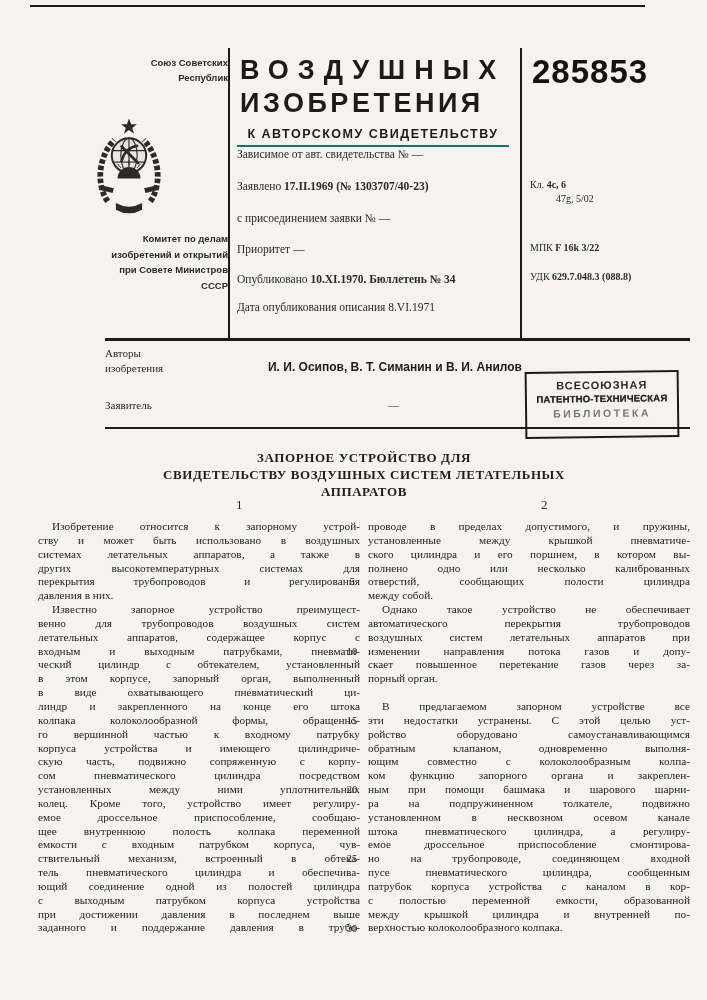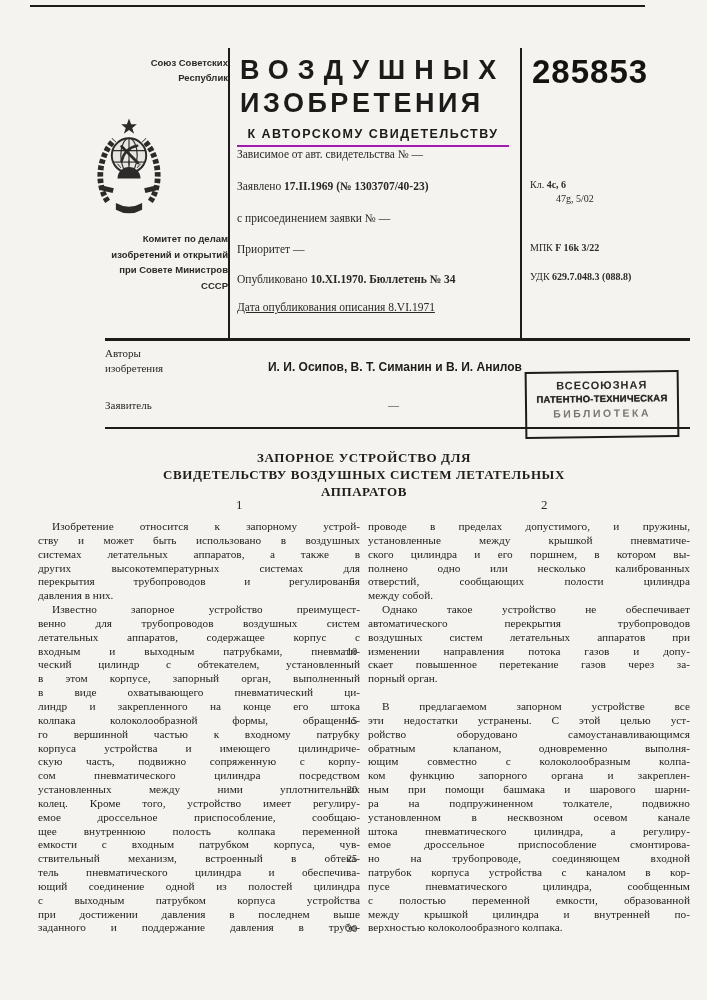--- a/index.html
+++ b/index.html
@@ -19,21 +19,21 @@
   .country-line { font-family:"Liberation Sans",sans-serif; font-weight:bold; font-size:9.5px; line-height:15px; color:#2b2a28; }
   .committee { position:absolute; left:0; top:176px; width:198px; font-family:"Liberation Sans",sans-serif; font-weight:bold; font-size:9.5px; line-height:15.5px; color:#2b2a28; }
   .emblem-wrap { position:absolute; left:58px; top:62px; width:82px; height:100px; }
 
   .vdiv { position:absolute; width:2px; background:#1d1c1a; }
 
   .hdr-mid { position:absolute; left:237px; top:55px; width:276px; height:285px; }
   .doc-title-1 { font-family:"Liberation Sans",sans-serif; font-weight:bold; font-size:27px; letter-spacing:9px; color:#1c1b19; }
   .doc-title-2 { font-family:"Liberation Sans",sans-serif; font-weight:bold; font-size:27px; letter-spacing:3.5px; color:#1c1b19; }
   .doc-subtitle { font-family:"Liberation Sans",sans-serif; font-weight:bold; font-size:12.5px; letter-spacing:1.5px; text-align:center;
-                  border-bottom:2px solid #a21caf; padding-bottom:4px; color:#1c1b19; }
+                  border-bottom:2px solid #0f766e; padding-bottom:4px; color:#1c1b19; }
   .field-row { position:absolute; left:0; font-size:11.5px; white-space:nowrap; color:#2a2927; }
   .field-val { font-weight:bold; }
 
   .hdr-right { position:absolute; left:530px; top:55px; width:165px; height:285px; }
   .pub-number { font-family:"Liberation Sans",sans-serif; font-weight:bold; font-size:33px; letter-spacing:1px; color:#141311; }
   .code-row { position:absolute; left:0; font-size:10px; white-space:nowrap; color:#2a2927; }
 
   
   .small-label { font-size:11px; color:#2a2927; }
   .authors-names { font-family:"Liberation Sans",sans-serif; font-weight:bold; font-size:12px; color:#1d1c1a; text-align:center; }
@@ -112,21 +112,21 @@
   <div class="hdr-mid">
     <div class="doc-title-1" style="position:absolute; left:3px; top:0;">ВОЗДУШНЫХ</div>
     <div class="doc-title-2" style="position:absolute; left:3px; top:33px;">ИЗОБРЕТЕНИЯ</div>
     <div class="doc-subtitle" style="position:absolute; left:0; top:72px; width:272px;">К АВТОРСКОМУ СВИДЕТЕЛЬСТВУ</div>
 
     <div class="field-row" style="top:93px;"><span>Зависимое от авт. свидетельства № —</span> <span class="field-val"></span></div>
     <div class="field-row" style="top:125px;"><span>Заявлено</span> <span class="field-val">17.II.1969 (№ 1303707/40-23)</span></div>
     <div class="field-row" style="top:157px;"><span>с присоединением заявки № —</span> <span class="field-val"></span></div>
     <div class="field-row" style="top:188px;"><span>Приоритет —</span> <span class="field-val"></span></div>
     <div class="field-row" style="top:218px;"><span>Опубликовано</span> <span class="field-val">10.XI.1970. Бюллетень № 34</span></div>
-    <div class="field-row" style="top:246px;text-decoration:underline;"><span>Дата опубликования описания 8.VI.1971</span> <span class="field-val"></span></div>
+    <div class="field-row" style="top:246px;"><span>Дата опубликования описания 8.VI.1971</span> <span class="field-val"></span></div>
   </div>
 
   <div class="hdr-right">
     <div class="pub-number" style="position:absolute; left:2px; top:-2px;">285853</div>
     <div class="code-row" style="top:124px;"><span>Кл.</span> <span class="field-val">4c, 6</span></div>
     <div class="code-row" style="top:138px; left:26px;"><span>47g, 5/02</span></div>
     <div class="code-row" style="top:187px;"><span>МПК</span> <span class="field-val">F 16k 3/22</span></div>
     <div class="code-row" style="top:216px;"><span>УДК</span> <span class="field-val">629.7.048.3 (088.8)</span></div>
   </div>
 
@@ -215,22 +215,22 @@
         <div class="bline">ройство оборудовано самоустанавливающимся</div>
         <div class="bline">обратным клапаном, одновременно выполня-</div>
         <div class="bline">ющим совместно с колоколообразным колпа-</div>
         <div class="bline">ком функцию запорного органа и закреплен-</div>
         <div class="bline">ным при помощи башмака и шарового шарни-</div>
         <div class="bline">ра на подпружиненном толкателе, подвижно</div>
         <div class="bline">установленном в несквозном осевом канале</div>
         <div class="bline">штока пневматического цилиндра, а регулиру-</div>
         <div class="bline">емое дроссельное приспособление смонтирова-</div>
         <div class="bline">но на трубопроводе, соединяющем входной</div>
+        <div class="bline">пусе пневматического цилиндра, сообщенным</div>
         <div class="bline">патрубок корпуса устройства с каналом в кор-</div>
-        <div class="bline">пусе пневматического цилиндра, сообщенным</div>
         <div class="bline">с полостью переменной емкости, образованной</div>
         <div class="bline">между крышкой цилиндра и внутренней по-</div>
         <div class="bline last">верхностью колоколообразного колпака.</div>
       </div>
     </div>
   <div class="gutter">
       <div class="gnum" style="top: 55.4px;">5</div>
       <div class="gnum" style="top: 124.65px;">10</div>
       <div class="gnum" style="top: 193.9px;">15</div>
       <div class="gnum" style="top: 263.15px;">20</div>

